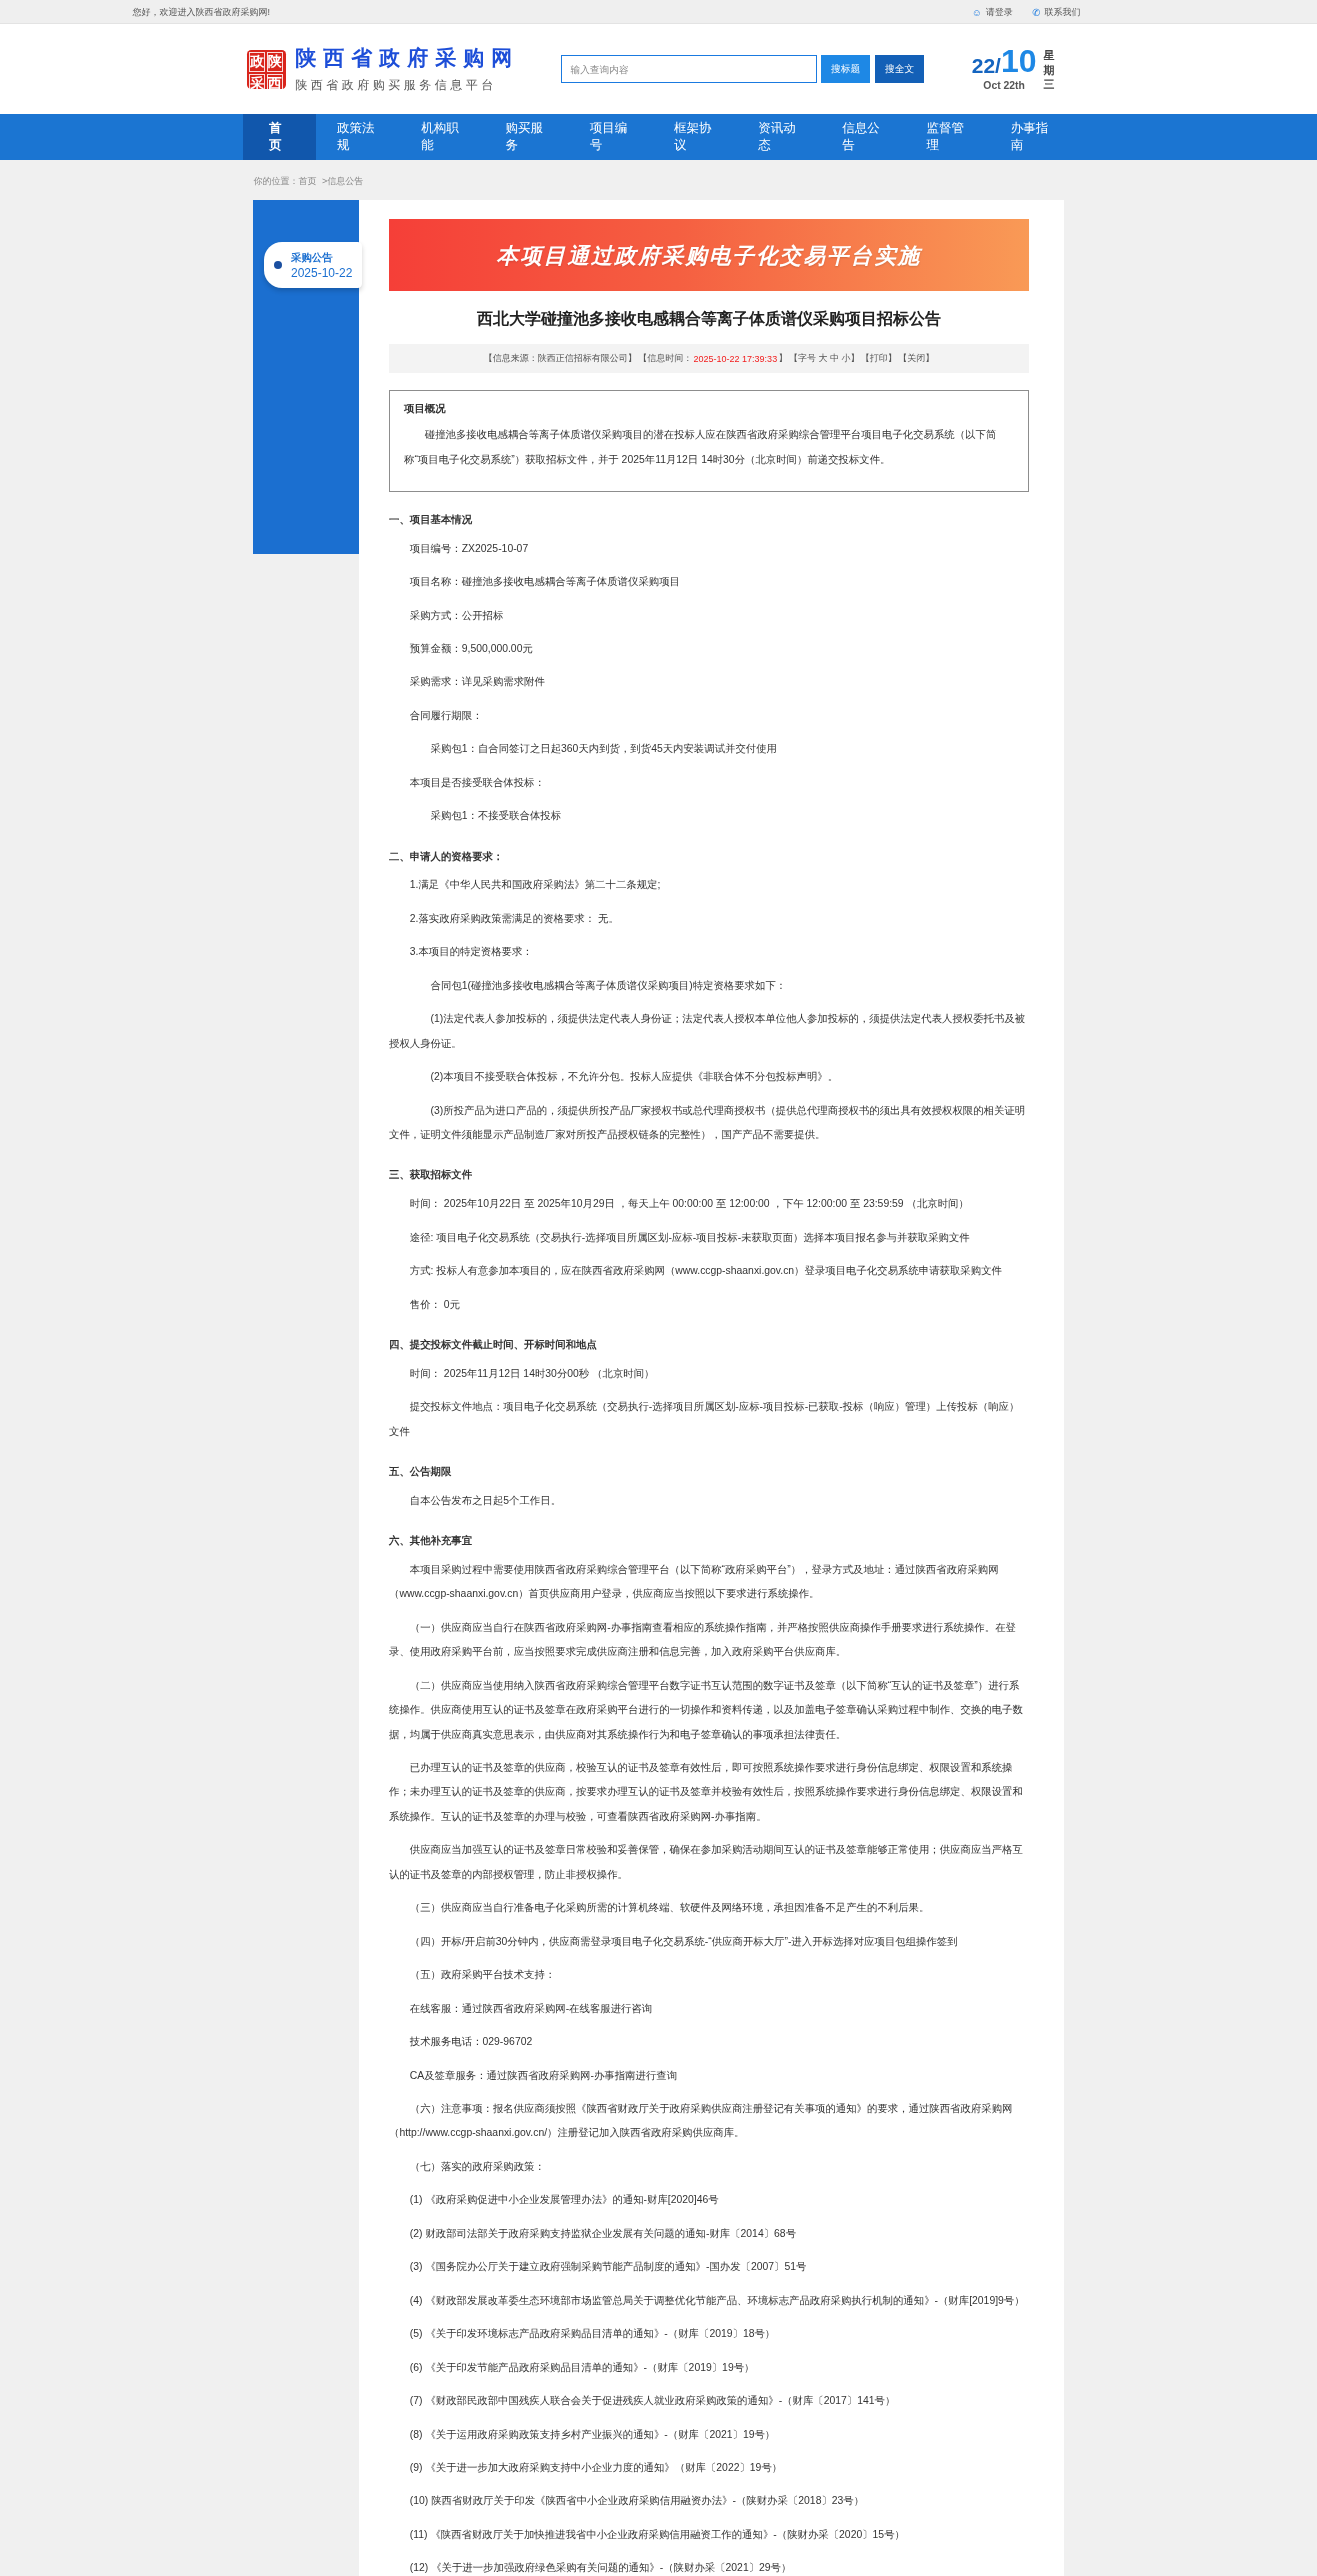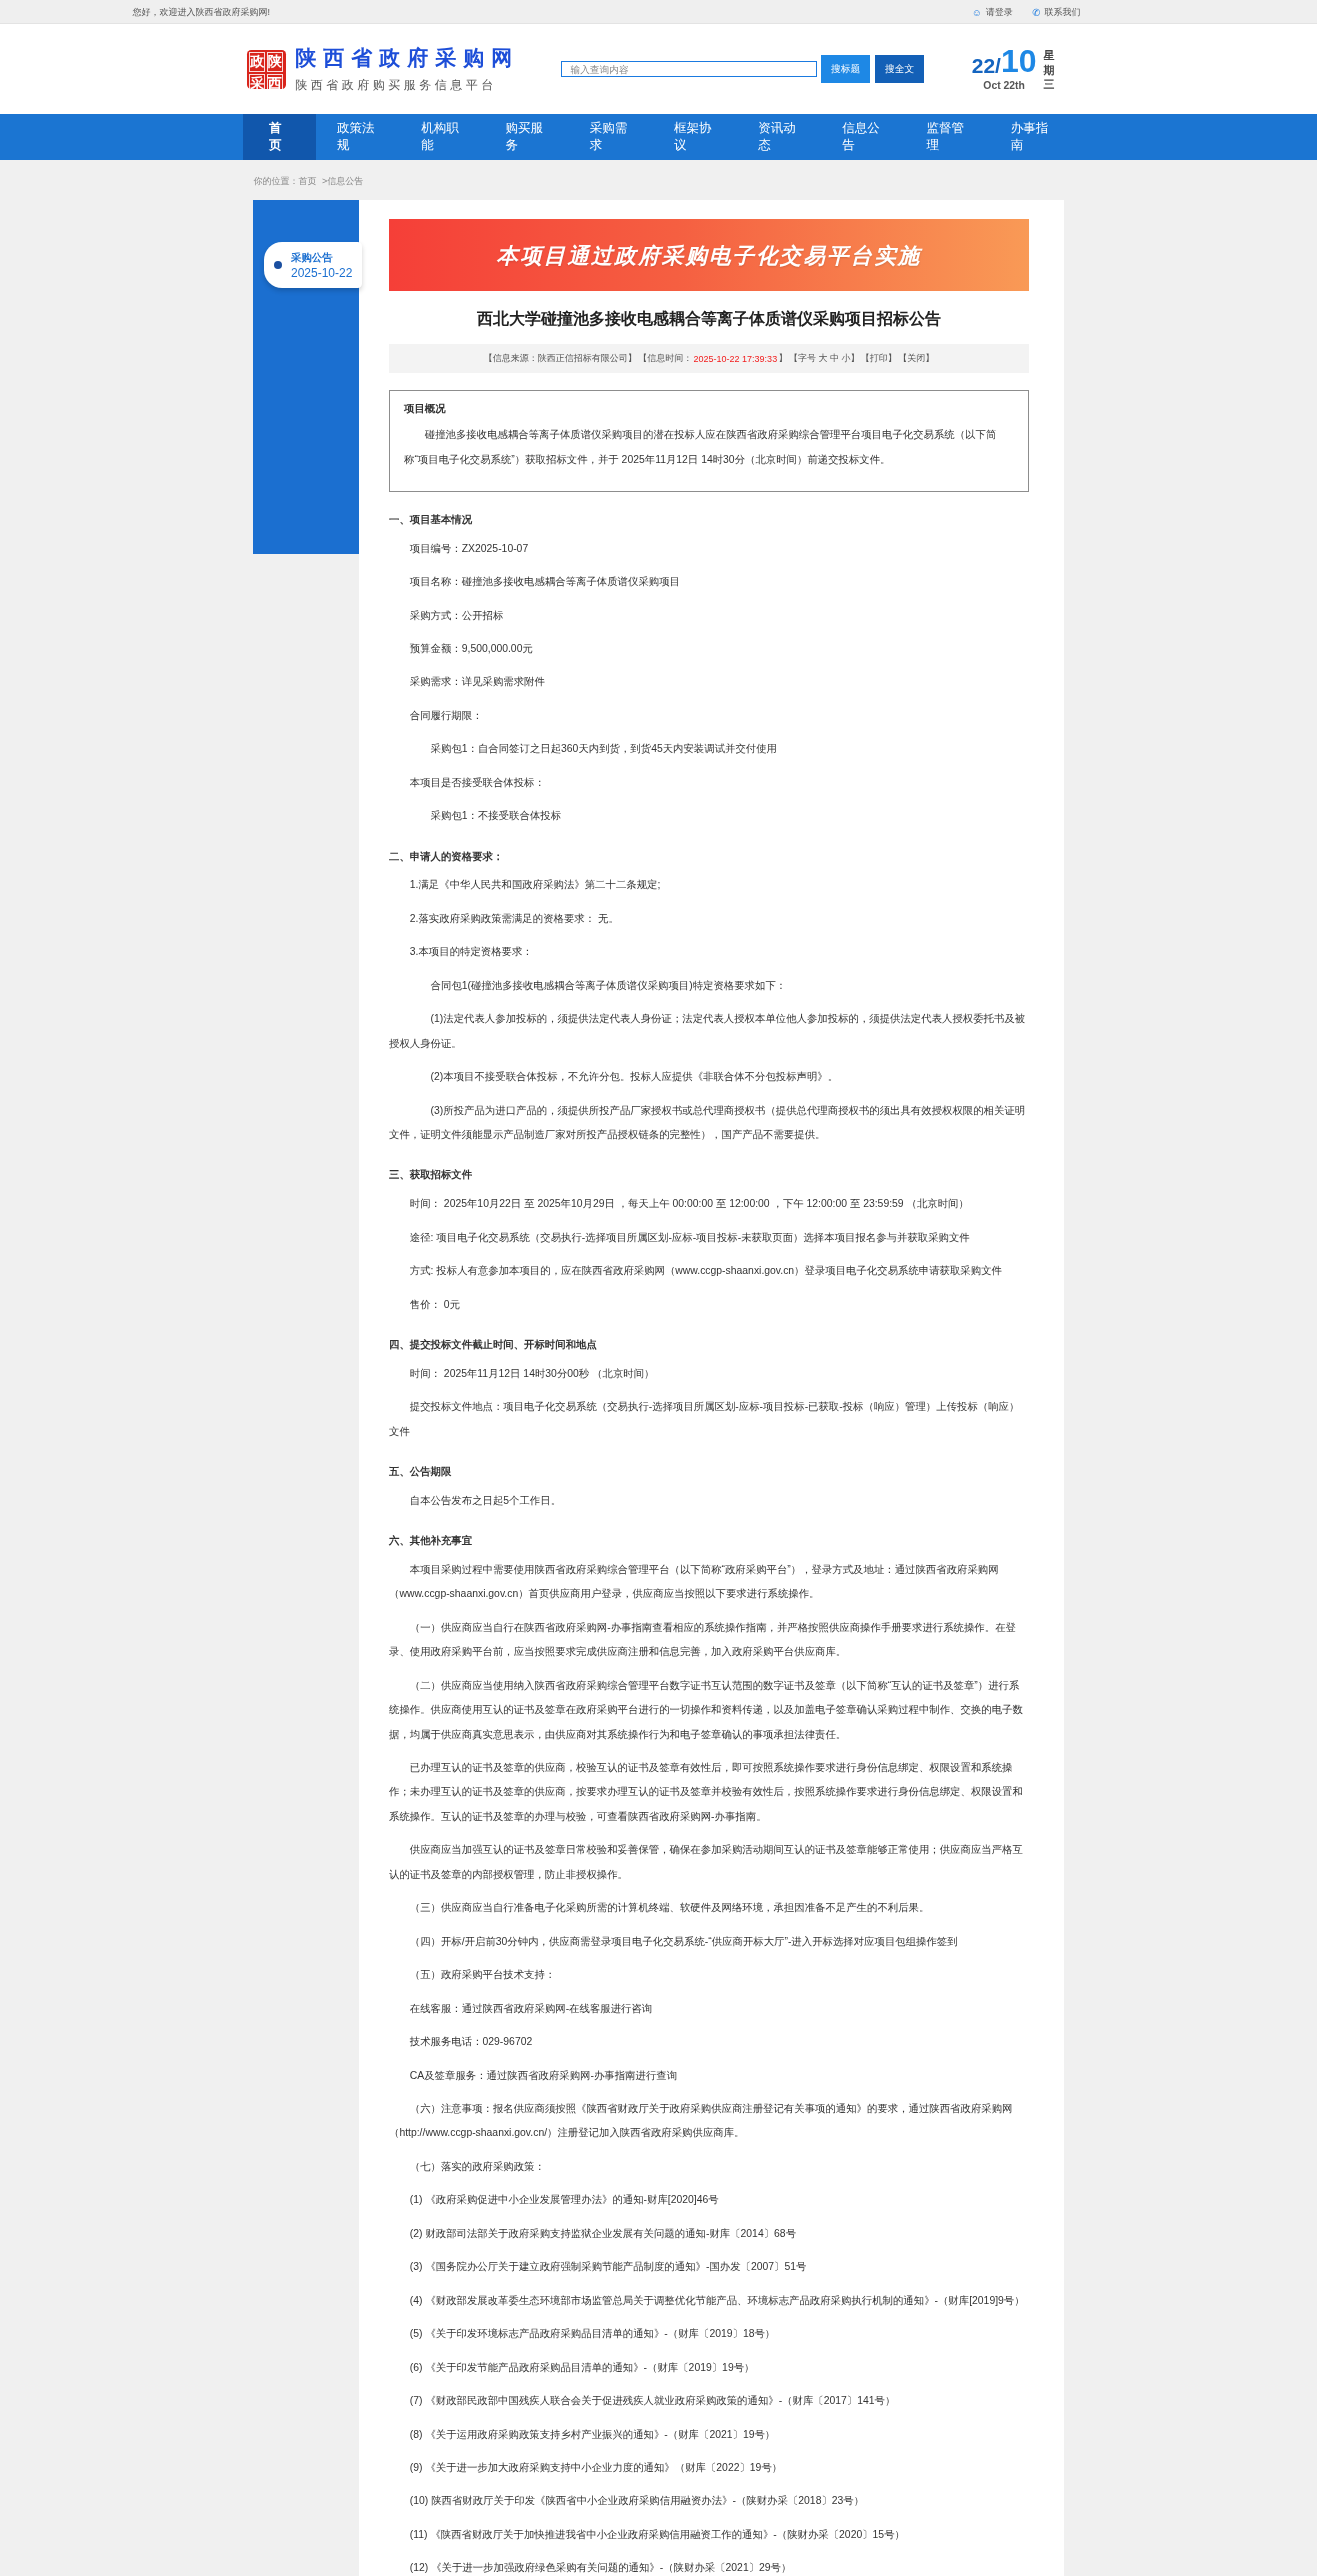--- a/index.html
+++ b/index.html
@@ -14,21 +14,21 @@
 
   
   .header { height:90px; background:#fff; }
   .header-inner { width:824px; margin:0 auto; height:90px; display:flex; align-items:center; }
   .logo-seal { width:39px; height:39px; background:#d9251c; border-radius:4.2px; display:grid; grid-template-columns:1fr 1fr; padding:2.8px; gap:1.4px; }
   .logo-seal span { color:#fff; font-weight:bold; font-size:14px; display:flex; align-items:center; justify-content:center; border:0.7px solid rgba(255,255,255,.85); }
   .logo-text { margin-left:9.7px; }
   .site-title { font-size:21px; font-weight:bold; color:#1d4ed8; letter-spacing:7px; }
   .site-subtitle { font-size:12px; color:#555; letter-spacing:3.5px; margin-top:4.2px; }
   .search-wrap { display:flex; align-items:center; margin-left:42px; }
-  .search-input { width:256px; height:16px; border:1.4px solid #1a7ae0; background:#fff; padding:0 8.3px; font-size:9.7px; color:#333; outline:none; }
+  .search-input { width:256px; height:28px; border:1.4px solid #1a7ae0; background:#fff; padding:0 8.3px; font-size:9.7px; color:#333; outline:none; }
   .search-input::placeholder { color:#888; }
   .btn-search { height:28px; padding:0 9.7px; border:none; color:#fff; font-size:9.7px; cursor:pointer; }
   .btn-title { background:#1e88e5; margin-left:4.2px; }
   .btn-full { background:#1360b7; margin-left:5.5px; }
   .datebox { margin-left:48px; display:flex; align-items:flex-start; gap:7px; }
   .date-num { text-align:center; }
   .dn-row { display:flex; align-items:flex-end; }
   .dn-day { font-size:21px; font-weight:bold; color:#1565c0; line-height:1; }
   .dn-slash { font-size:21px; font-weight:bold; color:#1565c0; line-height:1; }
   .dn-month { font-size:32px; font-weight:bold; color:#1e88e5; line-height:.9; }
@@ -124,21 +124,21 @@
     </div>
   </div>
 </div>
 
 <div class="nav">
   <div class="nav-inner">
       <a class="nav-item active">首页</a>
       <a class="nav-item">政策法规</a>
       <a class="nav-item">机构职能</a>
       <a class="nav-item">购买服务</a>
-      <a class="nav-item">采购需求</a>
+      <a class="nav-item">项目编号</a>
       <a class="nav-item">框架协议</a>
       <a class="nav-item">资讯动态</a>
       <a class="nav-item">信息公告</a>
       <a class="nav-item">监督管理</a>
       <a class="nav-item">办事指南</a>
     </div>
 </div>
 
 <div class="crumbbar">
   <div class="crumb-inner">

